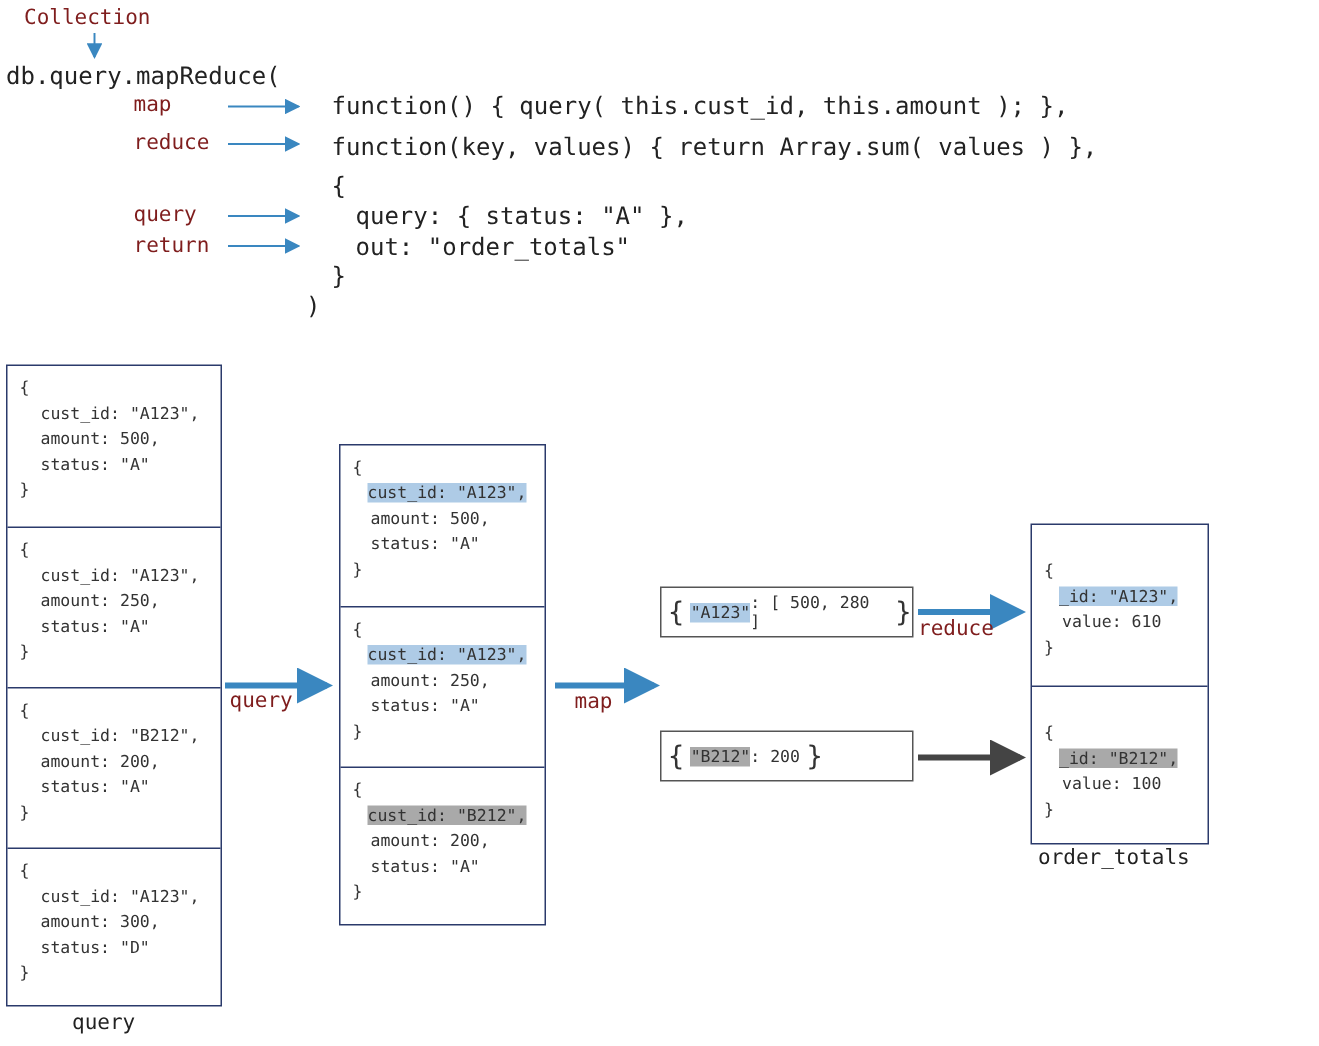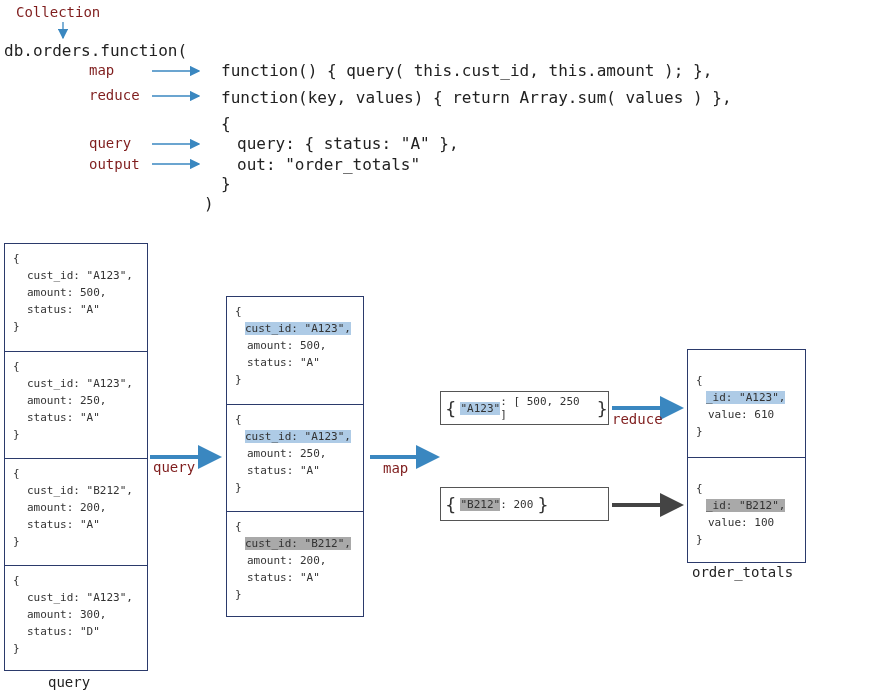--- a/index.html
+++ b/index.html
@@ -17,26 +17,26 @@
   .cap { font-family: "DejaVu Sans Mono", monospace; font-size: 14px; color: #222; }
   .arrowsvg { position: absolute; left: 0; top: 0; }
   .kvbox { position: absolute; border: 1px solid #555; box-sizing: border-box; background: #fff;
            font-family: "DejaVu Sans Mono", monospace; font-size: 11px; color: #333; display: flex; align-items: center; padding-left: 4px; }
   .brace { font-size: 18px; color: #333; font-family: "DejaVu Sans", sans-serif; }
 </style>
 </head>
 <body>
 
 <div class="abs lbl" style="left:16px; top:4px;">Collection</div>
-<div class="abs code" style="left:4px; top:41px;">db.orders.function(</div>
+<div class="abs code" style="left:4px; top:41px;">db.query.mapReduce(</div>
 
 <div class="abs lbl" style="left:89px; top:62px;">map</div>
 <div class="abs lbl" style="left:89px; top:87px;">reduce</div>
 <div class="abs lbl" style="left:89px; top:135px;">query</div>
-<div class="abs lbl" style="left:89px; top:156px;">output</div>
+<div class="abs lbl" style="left:89px; top:156px;">return</div>
 
 <div class="abs code" style="left:221px; top:61px;">function() { query( this.cust_id, this.amount ); },</div>
 <div class="abs code" style="left:221px; top:88px;">function(key, values) { return Array.sum( values ) },</div>
 <div class="abs code" style="left:221px; top:114px;">{</div>
 <div class="abs code" style="left:237px; top:134px;">query: { status: "A" },</div>
 <div class="abs code" style="left:237px; top:155px;">out: "order_totals"</div>
 <div class="abs code" style="left:221px; top:174px;">}</div>
 <div class="abs code" style="left:204px; top:194px;">)</div>
 
 <svg class="arrowsvg" width="879" height="697">
@@ -118,21 +118,21 @@
     <div style="padding-left:10px"><span class="hl-gray">cust_id: "B212",</span></div>
     <div style="padding-left:12px">amount: 200,</div>
     <div style="padding-left:12px">status: "A"</div>
     <div>}</div>
   </div>
 </div>
 
 <div class="kvbox" style="left:440px; top:391px; width:169px; height:34px;">
   <span class="brace">{</span>
   <span class="hl-blue" style="margin-left:4px">"A123"</span>
-  <span>: [ 500, 250 ]</span>
+  <span>: [ 500, 280 ]</span>
   <span class="brace" style="margin-left:4px">}</span>
 </div>
 <div class="kvbox" style="left:440px; top:487px; width:169px; height:34px;">
   <span class="brace">{</span>
   <span class="hl-gray" style="margin-left:4px">"B212"</span>
   <span>: 200</span>
   <span class="brace" style="margin-left:4px">}</span>
 </div>
 
 <div class="doc" style="left:687px; top:349px; width:119px; height:214px;">

